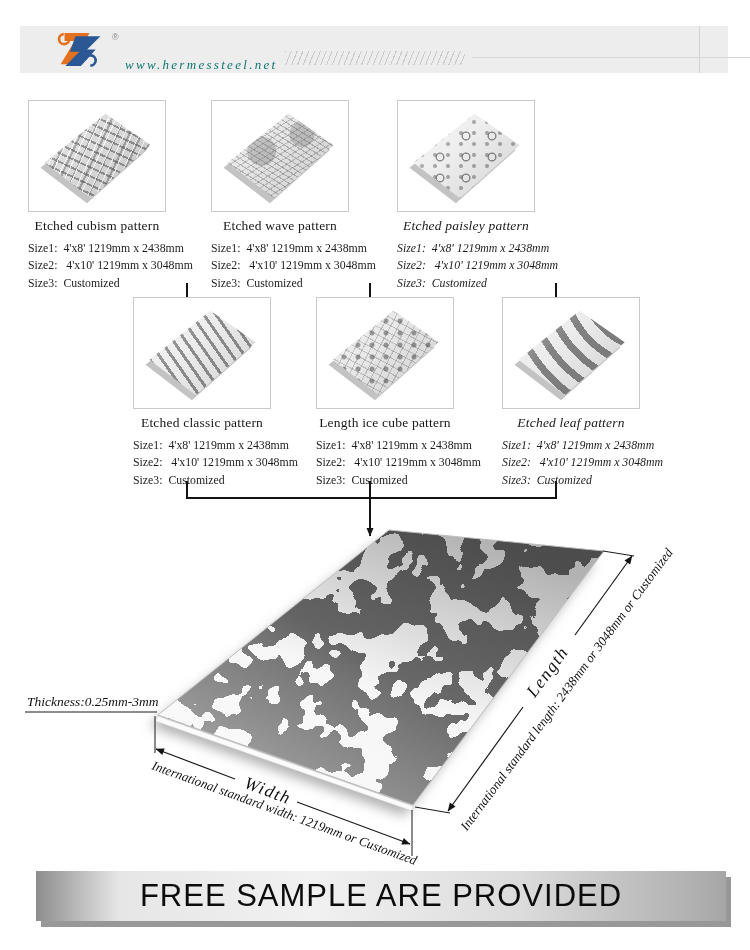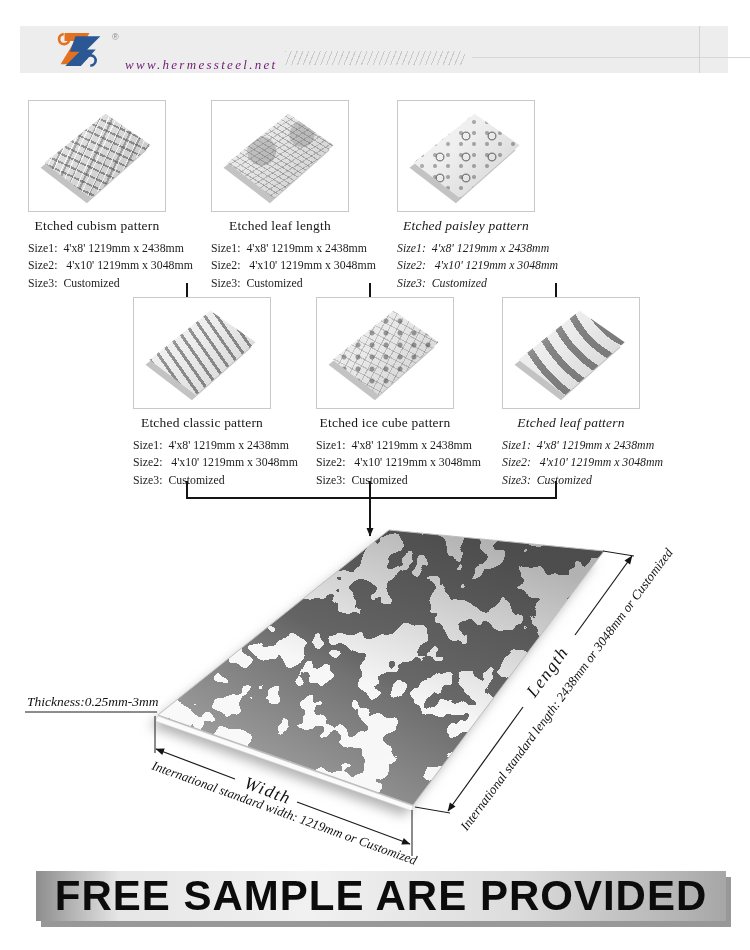--- a/index.html
+++ b/index.html
@@ -4,21 +4,21 @@
 <style>
   html,body{margin:0;padding:0;background:#fff;}
   .page{position:relative;width:750px;height:950px;margin:0 auto;background:#fff;overflow:hidden;
         font-family:"Liberation Serif","DejaVu Serif",serif;}
   
   .band{position:absolute;left:20px;top:26px;width:708px;height:47px;background:#ededed;}
   .logo{position:absolute;left:26px;top:4px;width:62px;height:39px;}
   .reg{position:absolute;left:92px;top:6px;font-size:9px;color:#8a8a8a;font-family:"Liberation Sans",sans-serif;}
   .h-title{position:absolute;left:105px;top:6px;font-size:21.5px;font-style:italic;color:#464646;
            letter-spacing:6.5px;word-spacing:9px;white-space:nowrap;}
-  .h-url{position:absolute;left:105px;top:31px;font-size:13px;font-style:italic;color:#701a75;
+  .h-url{position:absolute;left:105px;top:31px;font-size:13px;font-style:italic;color:#0f766e;
          letter-spacing:2.3px;white-space:nowrap;}
   .hatch{position:absolute;left:265px;top:25px;width:180px;height:14px;
          background:repeating-linear-gradient(112deg,#c9c9c9 0 1px,rgba(0,0,0,0) 1px 5.4px);}
   .h-rule{position:absolute;left:452px;top:31px;width:278px;height:1px;background:#d7d7d7;}
   .h-tick{position:absolute;left:679px;top:0;width:1px;height:47px;background:#d2d2d2;}
   
   .row{position:absolute;left:0;width:750px;display:flex;padding-left:118px;box-sizing:border-box;}
   .row1{top:100px;padding-left:28px;} .row2{top:297px;margin-left:15px;}
   .card{width:138px;flex:0 0 138px;}
   .card.c2{margin-left:45px;} .card.c3{margin-left:48px;font-style:italic;}
@@ -50,21 +50,21 @@
   .pat-wave{background:repeating-radial-gradient(circle at 120% -30%,#828282 0 7px,#ececec 7px 18px);}
   .ptitle{margin-top:6px;text-align:center;font-size:13.5px;color:#181818;letter-spacing:.2px;white-space:nowrap;}
   .psize{font-size:11.8px;color:#1c1c1c;line-height:17.4px;white-space:pre;}
   .psize.first{margin-top:6px;}
   
   .overlay{position:absolute;left:0;top:0;pointer-events:none;}
   
   .banner{position:absolute;left:36px;top:871px;width:690px;height:50px;
      background:linear-gradient(90deg,#8d8d8d 0%,#e6e6e6 12%,#f1f1f1 40%,#dcdcdc 70%,#b3b3b3 94%,#a6a6a6 100%);
      box-shadow:5px 6px 0 #989898;display:flex;align-items:center;justify-content:center;}
-  .banner span{font-family:"Liberation Sans","DejaVu Sans",sans-serif;font-weight:bold;font-size:42px;
+  .banner span{font-family:"Liberation Sans","DejaVu Sans",sans-serif;font-weight:normal;font-size:31px;
      color:#0c0c0c;letter-spacing:1px;white-space:nowrap;}
 </style>
 </head>
 <body>
 
 <div class="page">
 
   <div class="band">
     <svg class="logo" viewBox="0 0 72 50">
       <path d="M20,4 L52,4 L30,44 L15,44 L33,14 L20,14 Z" fill="#e4711f"></path>
@@ -88,21 +88,21 @@
       <div class="ptitle">Etched cubism pattern</div>
       <div class="psize first">Size1:  4'x8' 1219mm x 2438mm</div>
       <div class="psize">Size2:   4'x10' 1219mm x 3048mm</div>
       <div class="psize">Size3:  Customized</div>
     </div>
     <div class="card c2">
       <div class="imgbox">
         <div class="plate-shadow"></div>
         <div class="plate pat-leaf"></div>
       </div>
-      <div class="ptitle">Etched leaf length</div>
+      <div class="ptitle">Etched wave pattern</div>
       <div class="psize first">Size1:  4'x8' 1219mm x 2438mm</div>
       <div class="psize">Size2:   4'x10' 1219mm x 3048mm</div>
       <div class="psize">Size3:  Customized</div>
     </div>
     <div class="card c3">
       <div class="imgbox">
         <div class="plate-shadow"></div>
         <div class="plate pat-paisley"></div>
       </div>
       <div class="ptitle">Etched paisley pattern</div>
@@ -121,21 +121,21 @@
       <div class="ptitle">Etched classic pattern</div>
       <div class="psize first">Size1:  4'x8' 1219mm x 2438mm</div>
       <div class="psize">Size2:   4'x10' 1219mm x 3048mm</div>
       <div class="psize">Size3:  Customized</div>
     </div>
     <div class="card c2">
       <div class="imgbox">
         <div class="plate-shadow"></div>
         <div class="plate pat-icecube"></div>
       </div>
-      <div class="ptitle">Etched ice cube pattern</div>
+      <div class="ptitle">Length ice cube pattern</div>
       <div class="psize first">Size1:  4'x8' 1219mm x 2438mm</div>
       <div class="psize">Size2:   4'x10' 1219mm x 3048mm</div>
       <div class="psize">Size3:  Customized</div>
     </div>
     <div class="card c3">
       <div class="imgbox">
         <div class="plate-shadow"></div>
         <div class="plate pat-wave"></div>
       </div>
       <div class="ptitle">Etched leaf pattern</div>

